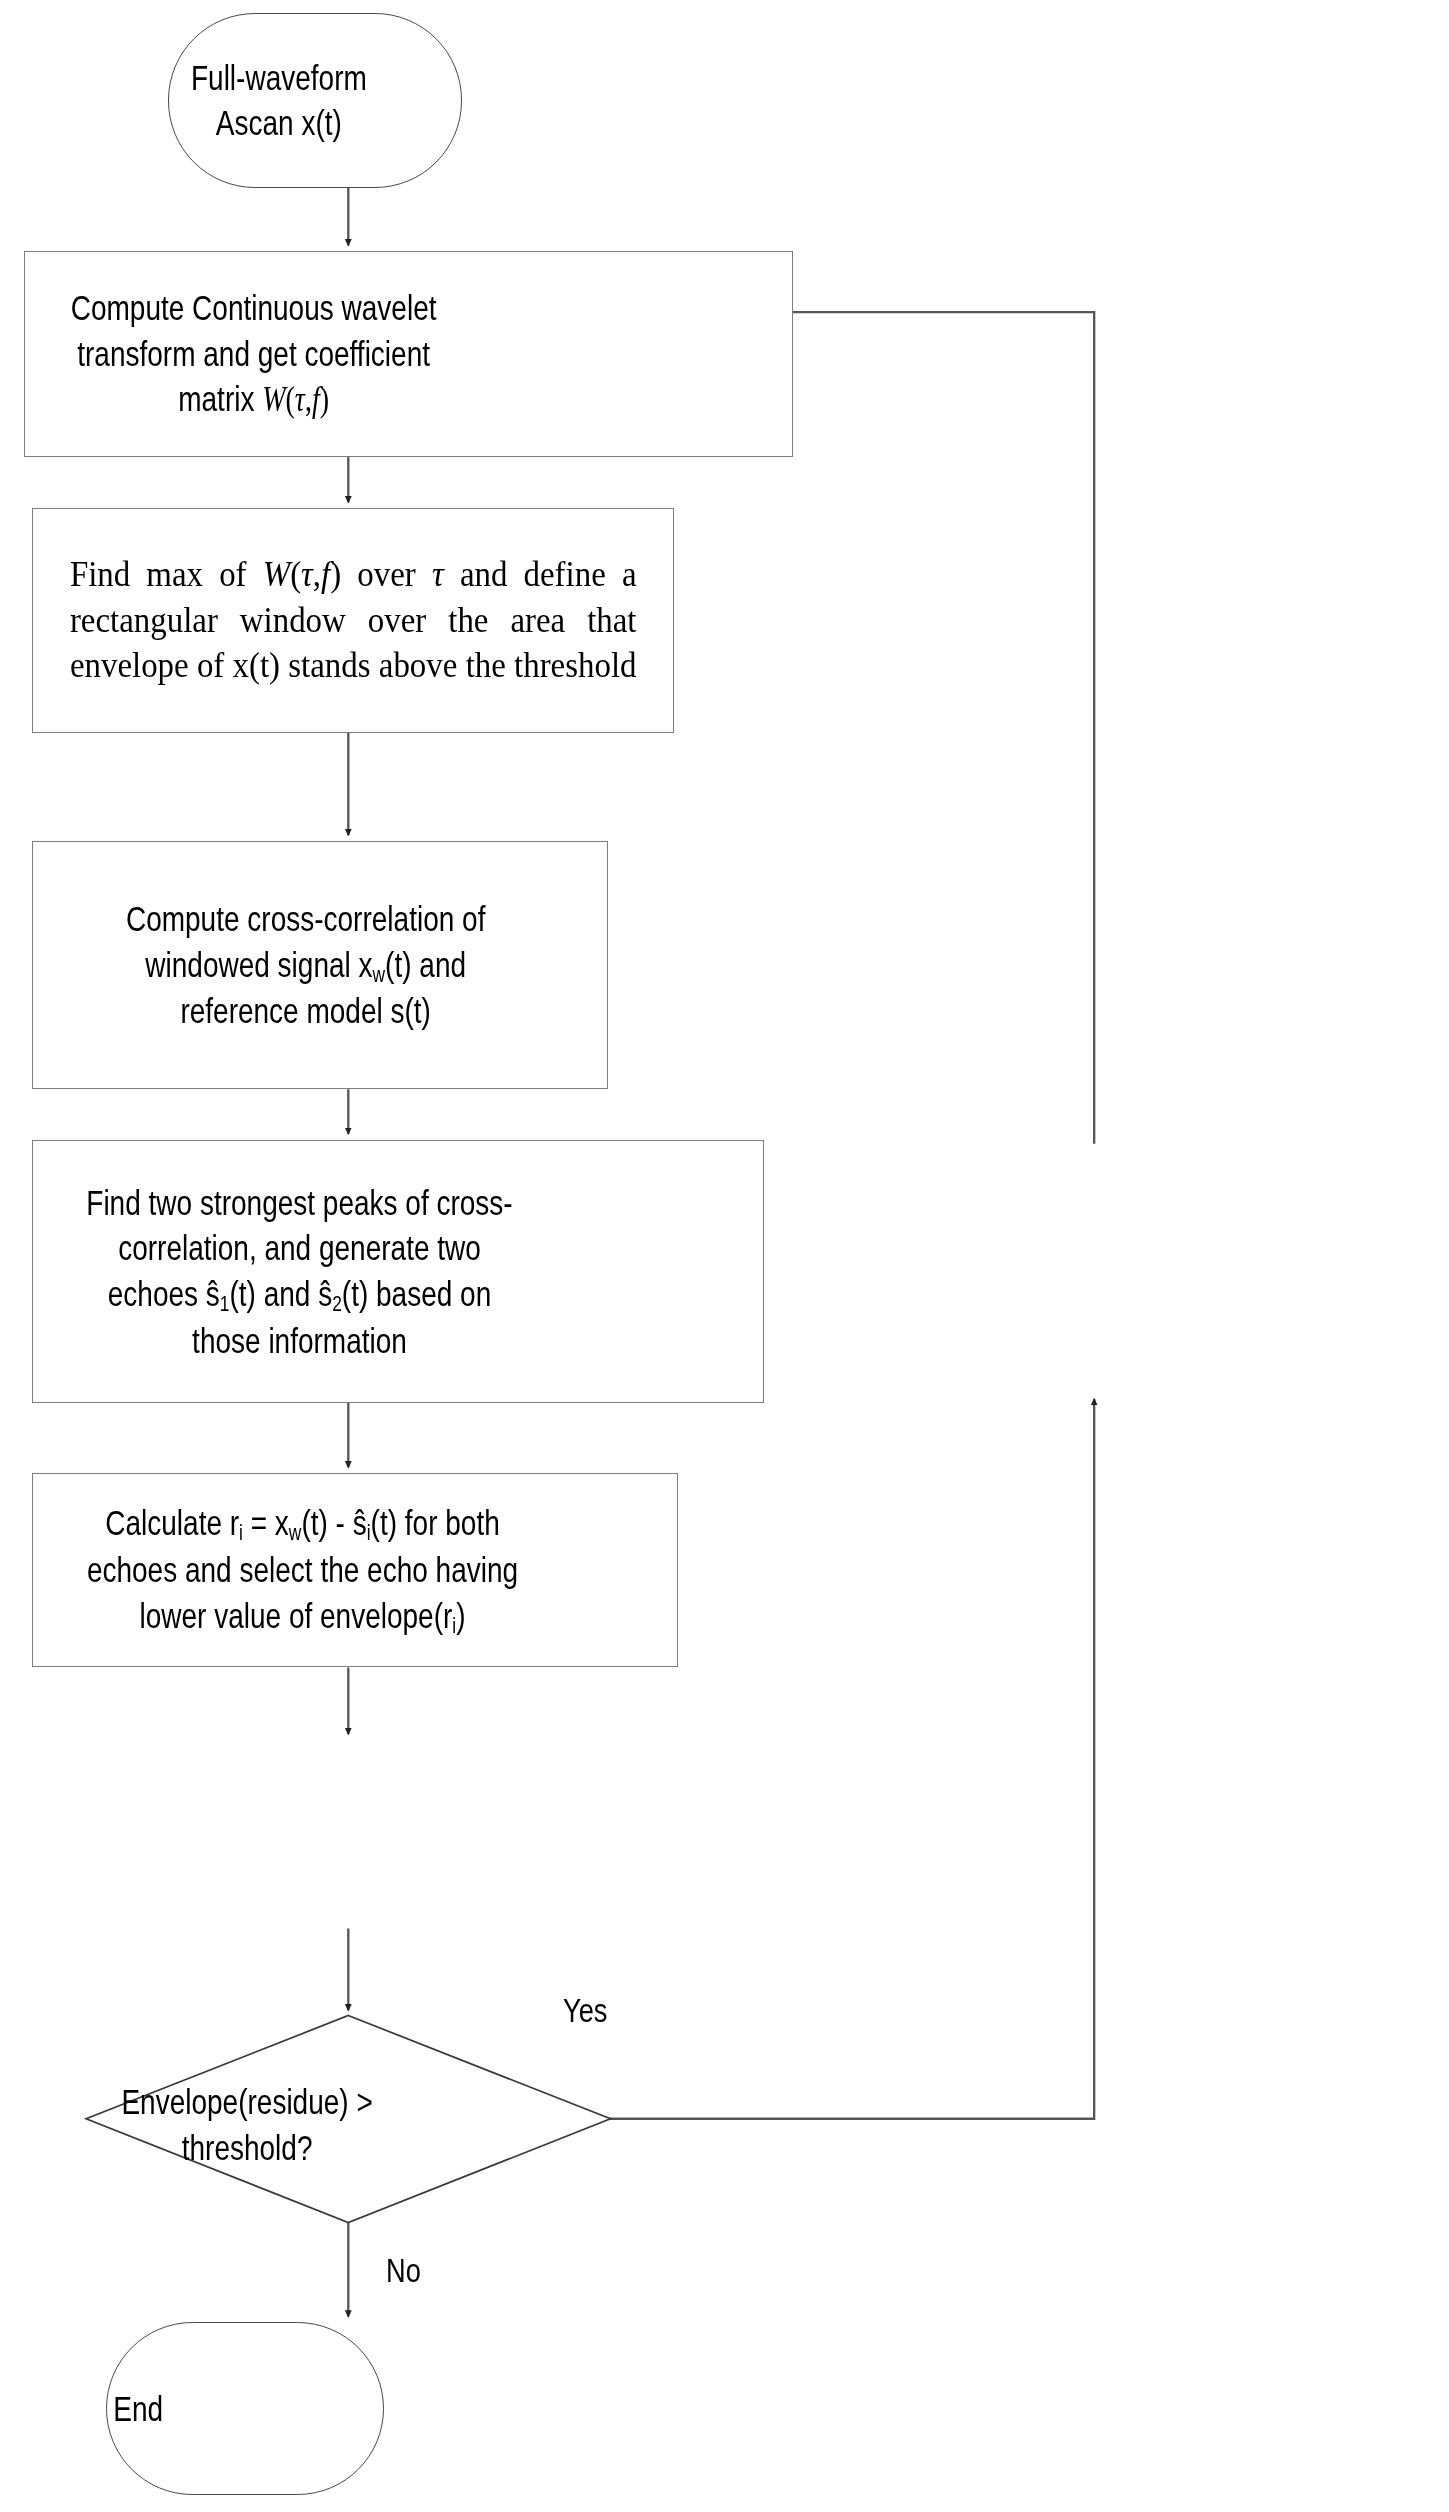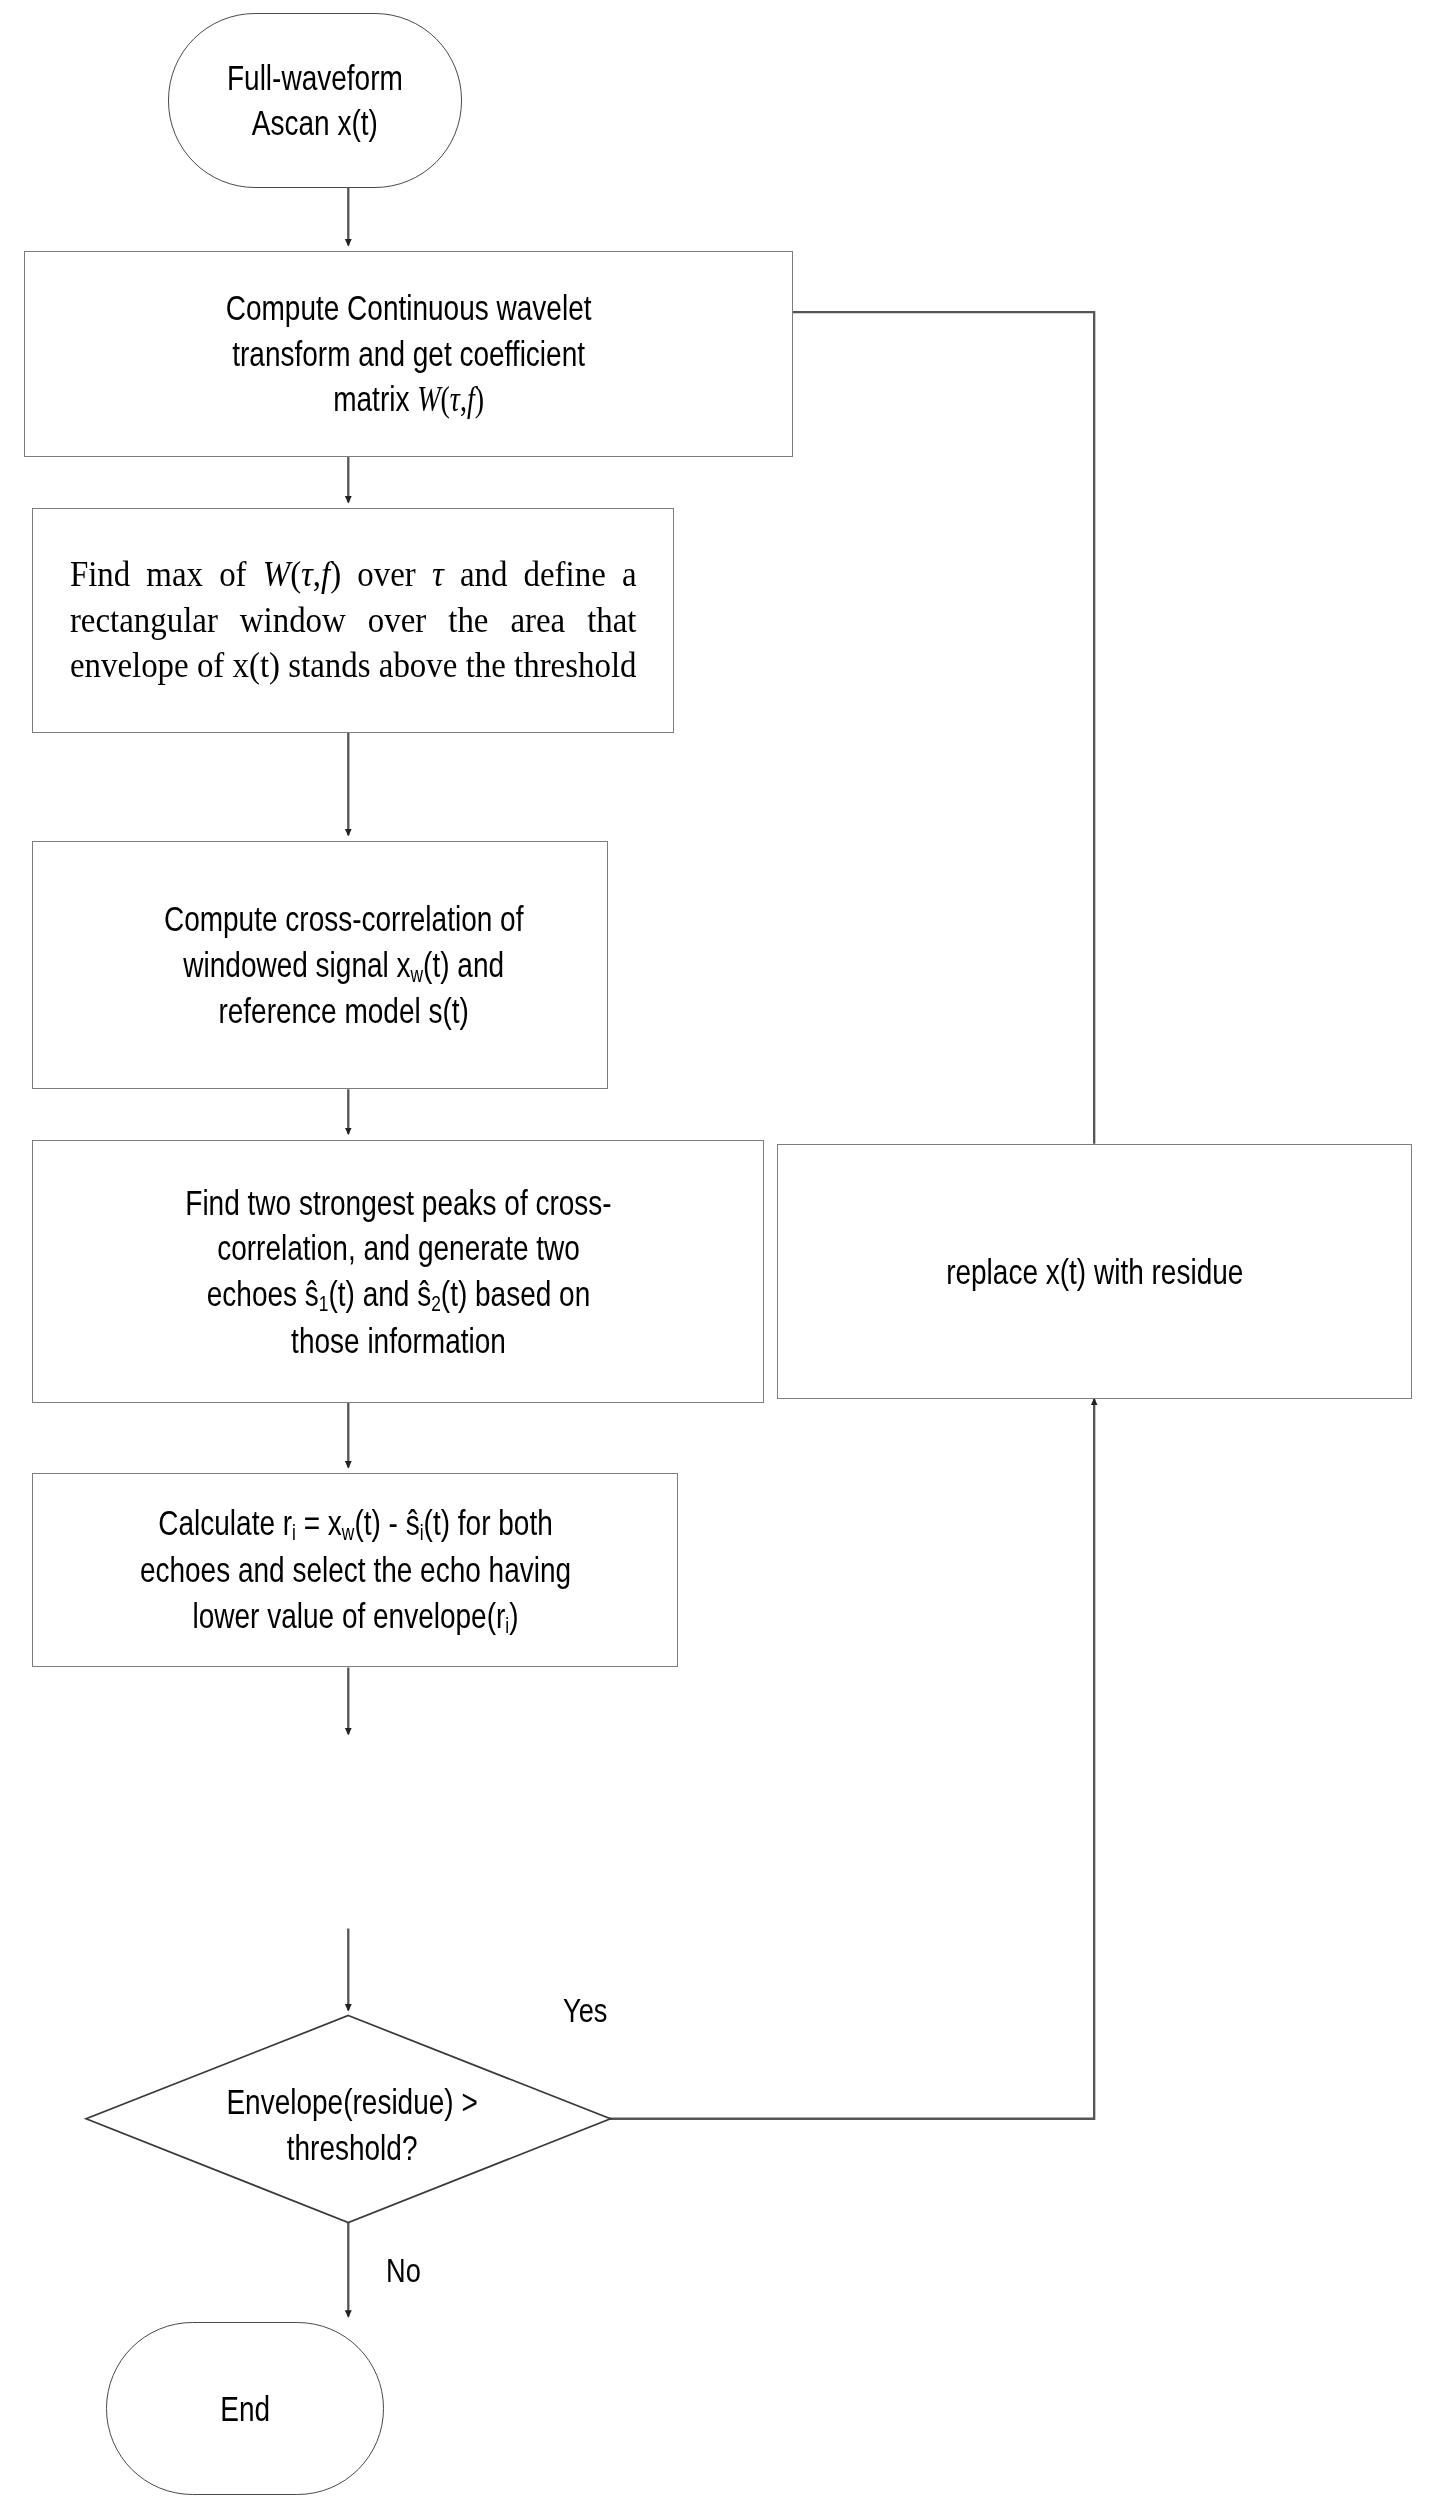--- a/index.html
+++ b/index.html
@@ -2,21 +2,21 @@
 <html style="font-size:9.3px"><head>
 <meta charset="utf-8">
 <title>Echo Estimation Flowchart</title>
 <style>
   html,body{margin:0;padding:0;background:#ffffff;}
   body{font-family:"Liberation Sans",sans-serif;}
   #stage{position:relative;width:1450px;height:2512px;background:#fff;overflow:hidden;}
   svg.edges{position:absolute;left:0;top:0;width:1450px;height:2512px;pointer-events:none;}
 
   .node{position:absolute;box-sizing:border-box;background:#fff;
-        display:flex;align-items:center;justify-content:center;}
+        display:flex;align-items:center;}
   .proc{border:1.7px solid #7d7d7d;}
   .term{border:1.7px solid #4a4a4a;border-radius:87px;}
 
   .txt{font-family:"Liberation Sans",sans-serif;color:#000;
        text-align:center;line-height:1.30;
        transform:scaleX(0.80);transform-origin:center center;
        white-space:pre-wrap;}
   .t-term{font-size:35px;}
   .t-proc{font-size:35px;}
   .t-just{font-size:35px;text-align:justify;text-align-last:justify;
@@ -89,23 +89,20 @@
 
   <div class="node proc" style="left:32px;top:1473px;width:646px;height:194px;">
     <div class="txt t-proc"><span>Calculate r</span><sub>i</sub><span> = x</span><sub>w</sub><span>(t) - ŝ</span><sub>i</sub><span>(t) for both</span><br><span>echoes and select the echo having</span><br><span>lower value of envelope(r</span><sub>i</sub><span>)</span></div>
   </div>
 
 
   <div class="node" style="left:90px;top:2016px;width:524px;height:207px;background:transparent;border:none;">
     <div class="txt t-proc" style="margin-top:10.4px;"><span>Envelope(residue) &gt;</span><br><span>threshold?</span></div>
   </div>
 
-  <div class="node proc" style="left:777px;top:1144px;width:635px;height:255px;">
-    <div class="txt t-proc">replace x(t) with residue</div>
-  </div>
 
   <div class="node term" style="left:106px;top:2322px;width:278px;height:173px;">
     <div class="txt t-term">End</div>
   </div>
 
   <div class="edgelabel" style="left:563px;top:1991px;">Yes</div>
   <div class="edgelabel" style="left:386px;top:2251px;">No</div>
 
 </div>
 

